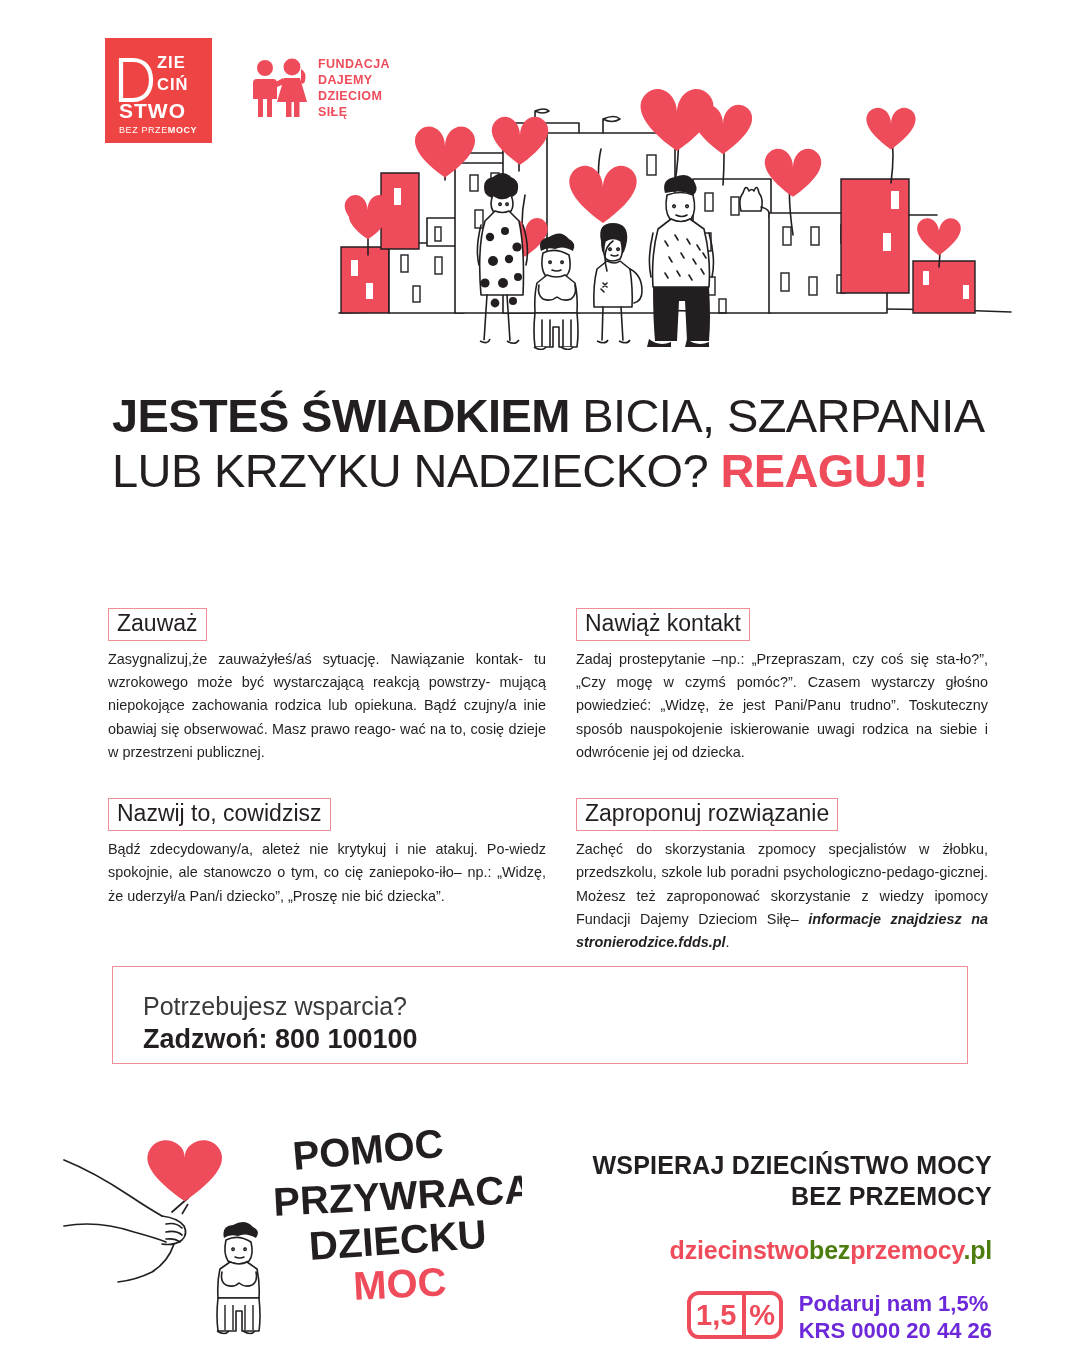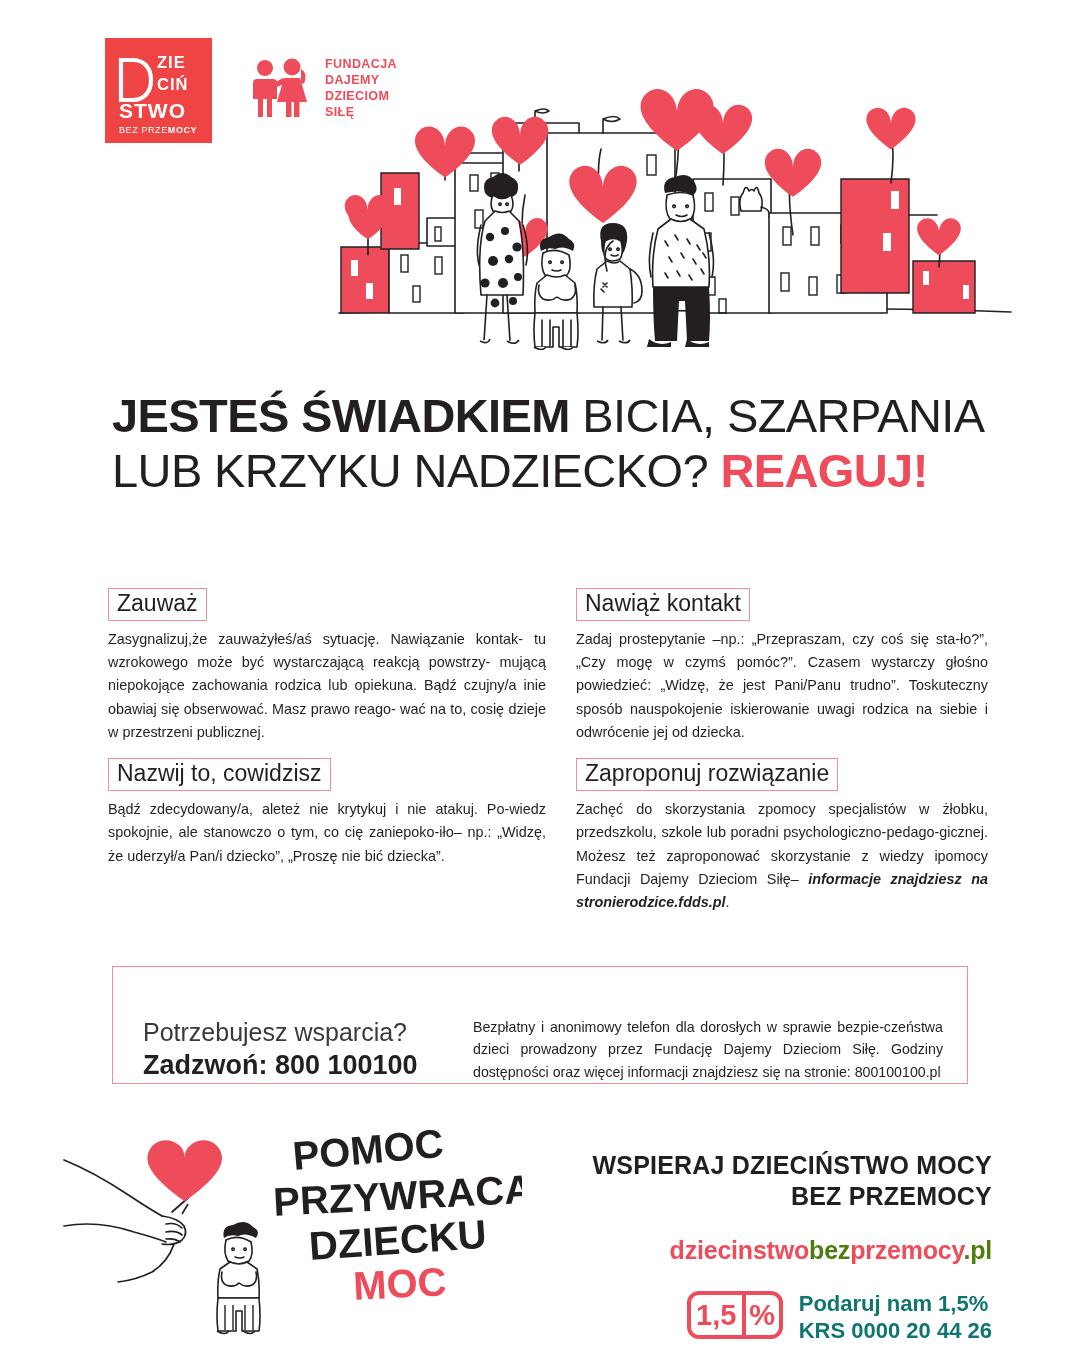--- a/index.html
+++ b/index.html
@@ -29,21 +29,21 @@
     width: 107px;
     height: 105px;
     background: #ef4444;
     position: relative;
   }
   .logo-dbp svg { display: block; }
 
   .logo-fdds {
     display: flex;
     align-items: center;
-    gap: 11px;
+    gap: 4px;
     margin-top: 18px;
   }
   .logo-fdds-text {
     color: #ef4c5b;
     font-size: 12.5px;
     font-weight: bold;
     line-height: 1.28;
     letter-spacing: 0.4px;
   }
 
@@ -87,45 +87,46 @@
   .advice-block.col2 { padding-left: 10px; }
   .advice-head {
     display: inline-block;
     border: 1px solid #f08d96;
     padding: 2px 8px 3px 8px;
     font-size: 23px;
     font-weight: 400;
     line-height: 1.12;
     color: #231f20;
     margin-bottom: 7px;
+    margin-top: 20px;
   }
   .advice-body {
     font-size: 14.4px;
     line-height: 1.62;
     text-align: justify;
     color: #231f20;
     padding-right: 2px;
   }
   .advice-body .emph {
     font-weight: bold;
     font-style: italic;
   }
   .row2 { margin-top: 14px; }
 
   
   .helpline {
     position: absolute;
     top: 966px;
     left: 112px;
     width: 856px;
-    height: 118px;
+    height: 98px;
     border: 1px solid #f08d96;
     box-sizing: border-box;
     display: flex;
-    align-items: flex-end;
+    align-items: center;
   }
   .helpline-left {
     width: 350px;
     padding: 18px 0 0 30px;
     box-sizing: border-box;
   }
   .helpline-q {
     font-size: 25px;
     font-weight: 300;
     color: #3a3a3a;
@@ -202,21 +203,21 @@
     align-items: center;
     justify-content: center;
     color: #ef4c5b;
     font-weight: 700;
     font-size: 29px;
     line-height: 1;
   }
   .badge-num { flex: 1.55; }
   .badge-pct { flex: 1; border-left: 4px solid #ef4c5b; }
   .krs-text {
-    color: #0f766e;
+    color: #6d28d9;
     font-size: 22px;
     font-weight: 700;
     line-height: 1.22;
     text-align: left;
     white-space: nowrap;
   }
 </style>
 </head>
 <body>
 
@@ -454,21 +455,20 @@
     <div class="advice-head">Zaproponuj rozwiązanie</div>
     <div class="advice-body"><span>Zachęć do skorzystania zpomocy specjalistów w żłobku, przedszkolu, szkole lub poradni psychologiczno-pedago-gicznej. Możesz też zaproponować skorzystanie z wiedzy ipomocy Fundacji Dajemy Dzieciom Siłę– </span><span class="emph">informacje znajdziesz na stronierodzice.fdds.pl</span><span>.</span></div>
   </div>
 </div>
 
 <div class="helpline">
   <div class="helpline-left">
     <div class="helpline-q">Potrzebujesz wsparcia?</div>
     <div class="helpline-call">Zadzwoń: 800 100100</div>
   </div>
-  <div class="helpline-right">Bezpłatny i anonimowy telefon dla dorosłych w sprawie bezpie-czeństwa dzieci prowadzony przez Fundację Dajemy Dzieciom Siłę. Godziny dostępności oraz więcej informacji znajdziesz się na stronie: 800100100.pl</div>
 </div>
 
 <div class="footer-left">
   <svg viewBox="0 0 460 215" aria-hidden="true">
 
     <g fill="none" stroke="#231f20" stroke-width="1.7" stroke-linecap="round" stroke-linejoin="round">
       <path d="M2 32 q30 12 66 36 q18 12 32 20"></path>
       <path d="M2 98 q34 -6 70 6 q22 6 32 10"></path>
       <path d="M100 88 q16 2 22 10 q4 8 -2 14 q-8 6 -20 4"></path>
       <path d="M104 96 q10 -2 16 4 M104 104 q10 -2 16 3 M104 111 q9 -1 14 3"></path>

